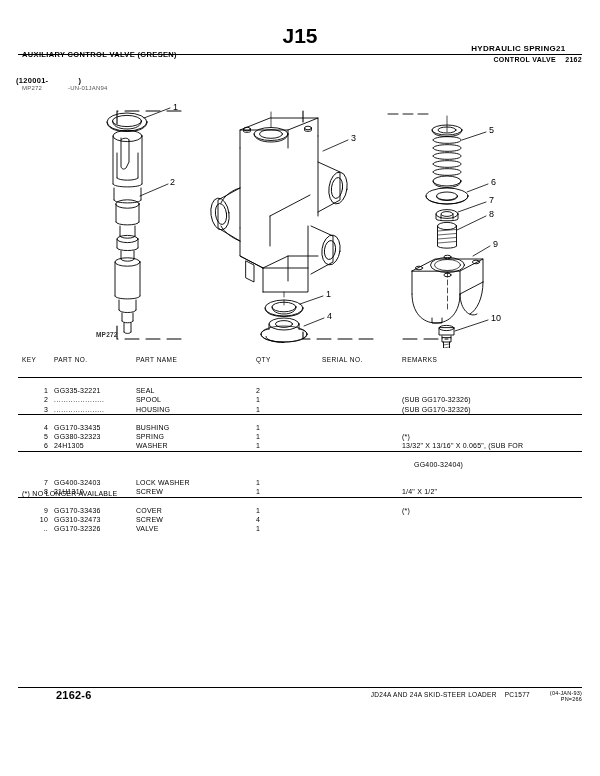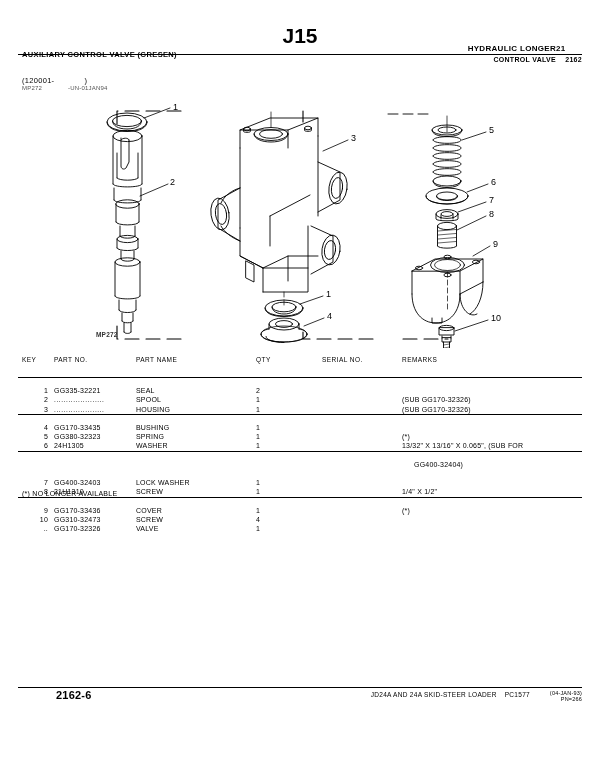--- a/index.html
+++ b/index.html
@@ -66,24 +66,24 @@
   .asm-title {
     position: absolute;
     left: 22px;
     top: 50px;
     font-size: 7.5px;
     font-weight: bold;
     letter-spacing: .35px;
   }
   .asm-serial {
     position: absolute;
-    left: 22px;
+    left: 16px;
     top: 76px;
     font-size: 7.5px;
-    font-weight: normal;
+    font-weight: bold;
     letter-spacing: .3px;
   }
   .asm-serial .paren-close { display: inline-block; margin-left: 30px; }
   .asm-fig {
     position: absolute;
     left: 22px;
     top: 85px;
     font-size: 6px;
     color: #555;
     letter-spacing: .2px;
@@ -230,21 +230,21 @@
 </style>
 </head>
 <body>
 
 <div id="page">
 
   <div class="page-title">J15</div>
 
   <div class="header-rule"></div>
   <div class="hdr-sys">
-    <span>HYDRAULIC LONGER</span><span class="num">21</span>
+    <span>HYDRAULIC SPRING</span><span class="num">21</span>
   </div>
   <div class="hdr-grp">
     <span>CONTROL VALVE</span><span class="num">2162</span>
   </div>
 
   <div class="asm-title">AUXILIARY CONTROL VALVE (GRESEN)</div>
   <div class="asm-serial">
     <span>(120001-</span><span class="paren-close">)</span>
   </div>
   <div class="asm-fig">MP272</div>

